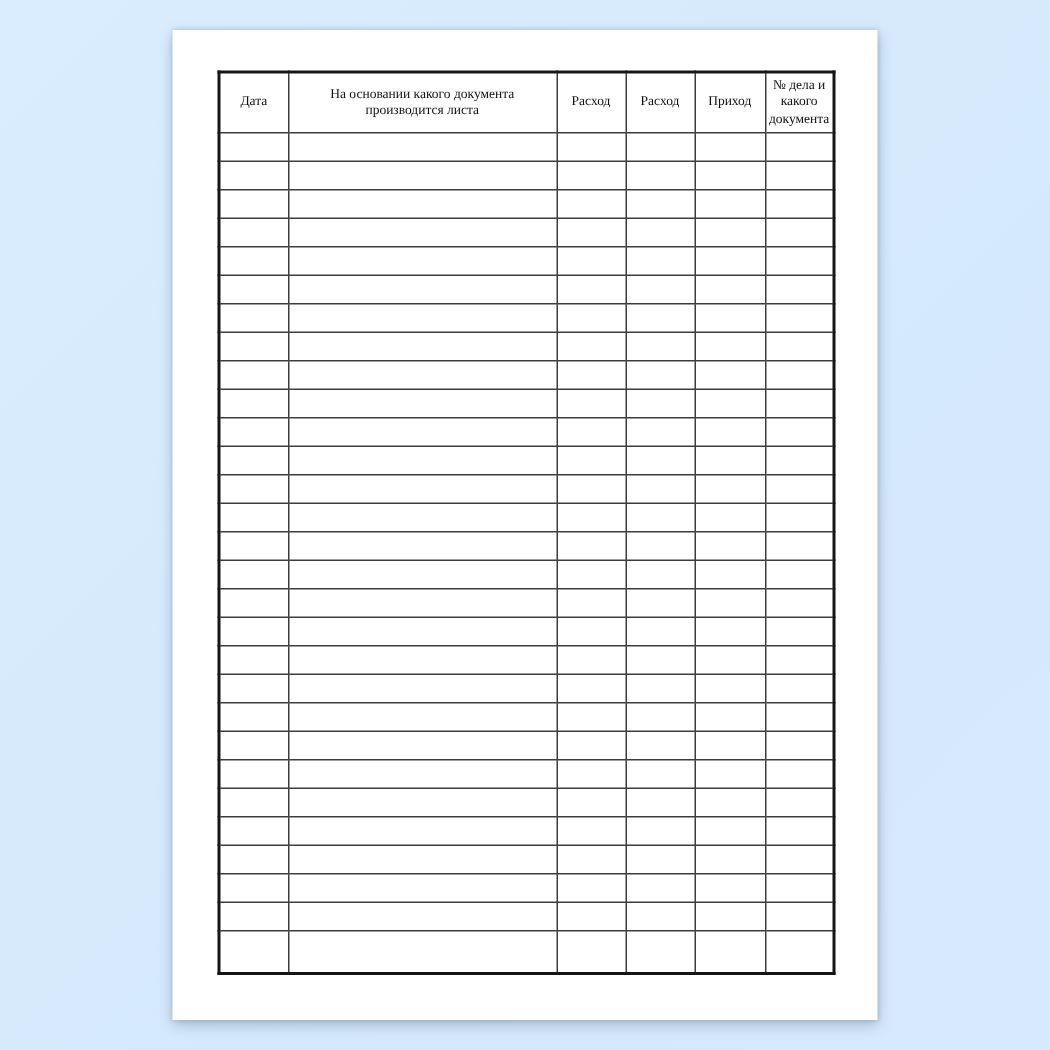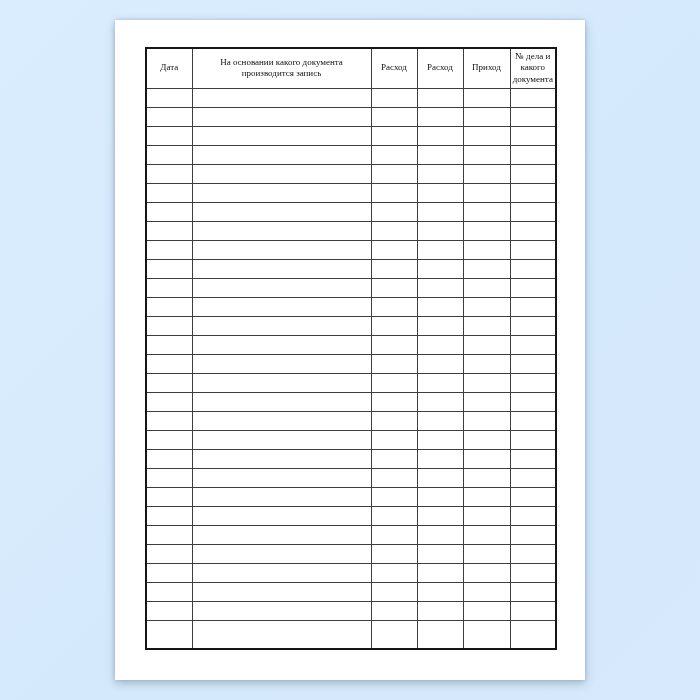--- a/index.html
+++ b/index.html
@@ -69,21 +69,21 @@
         <col style="width:46px">
         <col style="width:179px">
         <col style="width:46px">
         <col style="width:46px">
         <col style="width:47px">
         <col style="width:46px">
       </colgroup>
       <thead>
         <tr>
           <th>Дата</th>
-          <th>На основании какого документа производится запись</th>
+          <th>На основании какого документа производится листа</th>
           <th>Расход</th>
           <th>Расход</th>
           <th>Приход</th>
           <th>№ дела и какого документа</th>
         </tr>
       </thead>
       <tbody>
           <tr>
             <td></td>
             <td></td>

